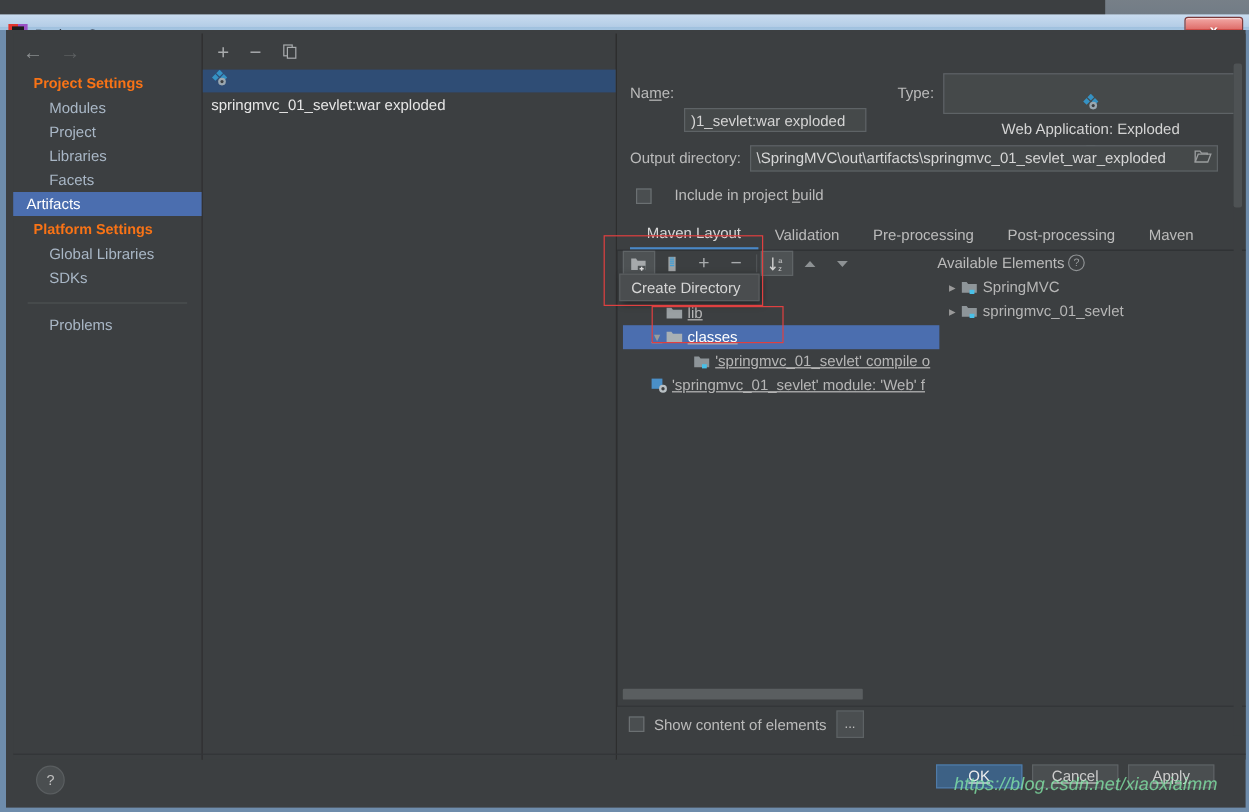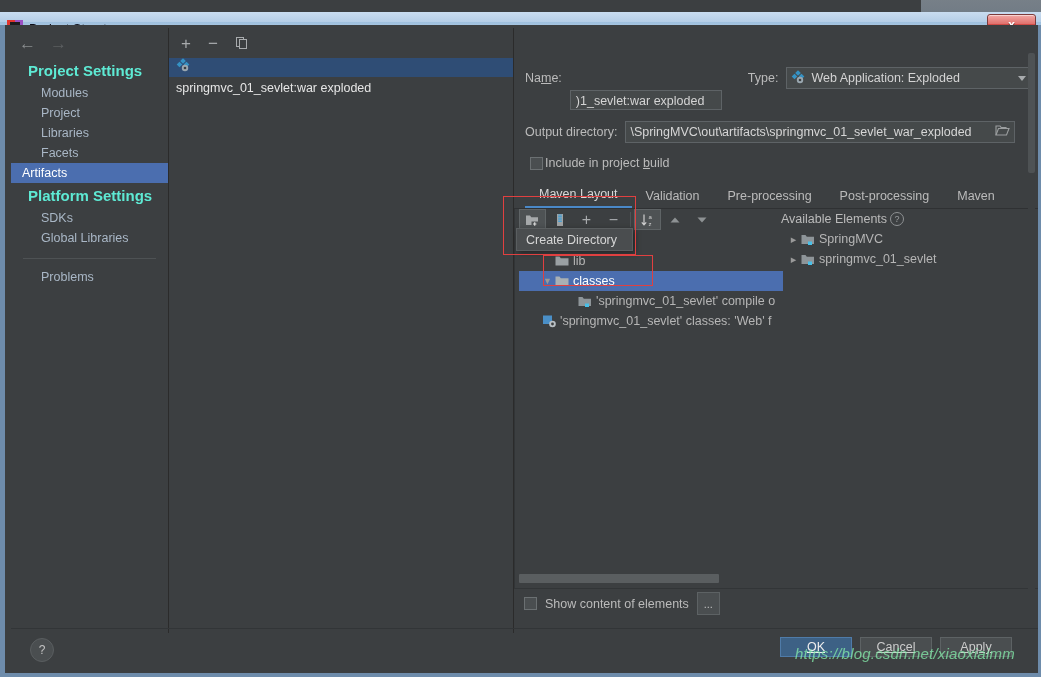--- a/index.html
+++ b/index.html
@@ -63,21 +63,21 @@
   
   #nav{
     width:158px;height:605px;background:#3c3f41;
     border-right:1px solid #2b2b2b;
     box-sizing:border-box;position:relative;
   }
   #nav-arrows{height:30px;display:flex;align-items:center;padding-left:8px;gap:14px;}
   .nav-arrow{font-size:17px;color:#8a8d8f;line-height:1;cursor:pointer;}
   .nav-arrow.disabled{color:#5c5f61;}
   .nav-group{
-    font-weight:bold;color:#5eead4;font-size:15px;
+    font-weight:bold;color:#f97316;font-size:12px;
     padding:4px 0 4px 17px;
   }
   .nav-item{
     color:#a9b7c6;font-size:12.5px;padding:3px 0 3px 30px;cursor:pointer;
   }
   .nav-item.selected{background:#4b6eaf;color:#ffffff;padding-left:11px;}
   .nav-sep{height:1px;background:#4e5254;margin:10px 12px 8px 12px;}
   
   #artifacts-col{
     width:345px;height:605px;background:#3c3f41;
@@ -96,44 +96,44 @@
   .lbl{color:#bbbbbb;font-size:12.5px;white-space:nowrap;}
   .lbl u{text-decoration:underline;}
   .field{
     background:#45494a;border:1px solid #5e6366;color:#d4d4d4;
     font-size:12.5px;height:20px;line-height:20px;padding:0 5px;box-sizing:border-box;
     font-family:"Liberation Sans",sans-serif;
   }
   #name-field{width:152px;margin-top:44px;}
   #type-combo{
     width:245px;height:22px;background:#45494a;border:1px solid #5e6366;
-    display:flex;align-items:center;gap:6px;padding:4px 4px;box-sizing:border-box;cursor:pointer;
+    display:flex;align-items:center;gap:6px;padding:16px 4px;box-sizing:border-box;cursor:pointer;flex-direction:column;
   }
   #type-combo .cb-text{flex:1;color:#d4d4d4;font-size:12.5px;}
   .caret{width:0;height:0;border-left:4px solid transparent;border-right:4px solid transparent;border-top:5px solid #a8abad;}
   .row-outdir{position:absolute;left:11px;top:93px;display:flex;align-items:center;gap:8px;}
   #outdir-field{
     width:390px;display:flex;align-items:center;
     background:#45494a;border:1px solid #5e6366;height:22px;box-sizing:border-box;padding:0 4px;
   }
   #outdir-field .txt{flex:1;color:#d6d6d6;font-size:12.5px;white-space:nowrap;overflow:hidden;}
-  .row-include{position:absolute;left:16px;top:128px;display:flex;align-items:center;gap:2px;}
+  .row-include{position:absolute;left:16px;top:128px;display:flex;align-items:center;gap:19px;}
   .cbox{width:13px;height:13px;border:1px solid #6b7072;background:#4a4e50;box-sizing:border-box;cursor:pointer;}
   
   #tabs{position:absolute;left:11px;top:156px;right:0;height:24px;display:flex;align-items:flex-end;gap:0;}
   .tab{padding:2px 14px 5px 14px;color:#bbbbbb;font-size:12.5px;cursor:pointer;}
   .tab.active{color:#d8d8d8;border-bottom:2px solid #4a88c7;}
   #tabs-underline{position:absolute;left:0;top:180px;right:0;height:1px;background:#2f3133;}
   
   #layout-panel{position:absolute;left:5px;top:181px;width:264px;bottom:68px;}
   #layout-toolbar{height:21px;display:flex;align-items:center;gap:0;}
   .ltb{width:27px;height:21px;display:flex;align-items:center;justify-content:center;cursor:pointer;position:relative;}
   .ltb.active{background:#4e5254;border:1px solid #5f6466;box-sizing:border-box;}
   .ltb-sep{width:1px;height:15px;background:#4f5355;margin:0 3px;}
-  #tree{position:absolute;left:0;top:22px;right:0;bottom:0;overflow:hidden;}
+  #tree{position:absolute;left:0;top:22px;right:0;bottom:0;overflow:hidden;text-decoration:underline;}
   .tnode{height:20px;display:flex;align-items:center;font-size:12.5px;color:#b6b6b6;white-space:nowrap;cursor:pointer;}
   .tnode.sel{background:#4b6eaf;color:#ffffff;}
   .twist{width:13px;text-align:center;color:#9a9a9a;font-size:9px;flex:none;}
   .ticon{width:16px;flex:none;display:flex;align-items:center;justify-content:center;margin-right:3px;}
   
   #avail{position:absolute;left:263px;top:181px;right:10px;bottom:68px;}
   #avail-header{display:flex;align-items:center;gap:3px;height:20px;padding-left:4px;}
   #avail-header .ah{color:#bbbbbb;font-size:12.5px;}
   .qmark{width:12px;height:12px;border:1px solid #8e9193;border-radius:50%;color:#9a9d9f;font-size:9px;
          display:flex;align-items:center;justify-content:center;line-height:1;}
@@ -212,22 +212,22 @@
       </div>
 
       <div class="nav-group">Project Settings</div>
       <div class="nav-item">Modules</div>
       <div class="nav-item">Project</div>
       <div class="nav-item">Libraries</div>
       <div class="nav-item">Facets</div>
       <div class="nav-item selected">Artifacts</div>
 
       <div class="nav-group">Platform Settings</div>
+      <div class="nav-item">Global Libraries</div>
       <div class="nav-item">SDKs</div>
-      <div class="nav-item">Global Libraries</div>
 
       <div class="nav-sep"></div>
       <div class="nav-item">Problems</div>
     </div>
 
     <div id="artifacts-col">
       <div id="artifacts-toolbar">
         <span class="tbtn" style="font-size:17px;line-height:1;">+</span>
         <span class="tbtn" style="font-size:17px;line-height:1;">−</span>
         <span class="tbtn">
@@ -384,21 +384,21 @@
           </div>
 
           <div class="tnode" style="padding-left:22px;">
             <span class="ticon">
               <svg width="15" height="14" viewBox="0 0 15 14">
                 <rect x="1" y="1.5" width="9" height="8.5" fill="#4a8fc7"></rect>
                 <circle cx="10.5" cy="10" r="3.3" fill="#b9c0c4"></circle>
                 <circle cx="10.5" cy="10" r="1.4" fill="#3c3f41"></circle>
               </svg>
             </span>
-            <span>'springmvc_01_sevlet' classes: 'Web' f</span>
+            <span>'springmvc_01_sevlet' module: 'Web' f</span>
           </div>
         </div>
       </div>
 
       <div id="avail">
         <div id="avail-header">
           <span class="ah">Available Elements</span>
           <span class="qmark">?</span>
         </div>
         <div class="anode">

